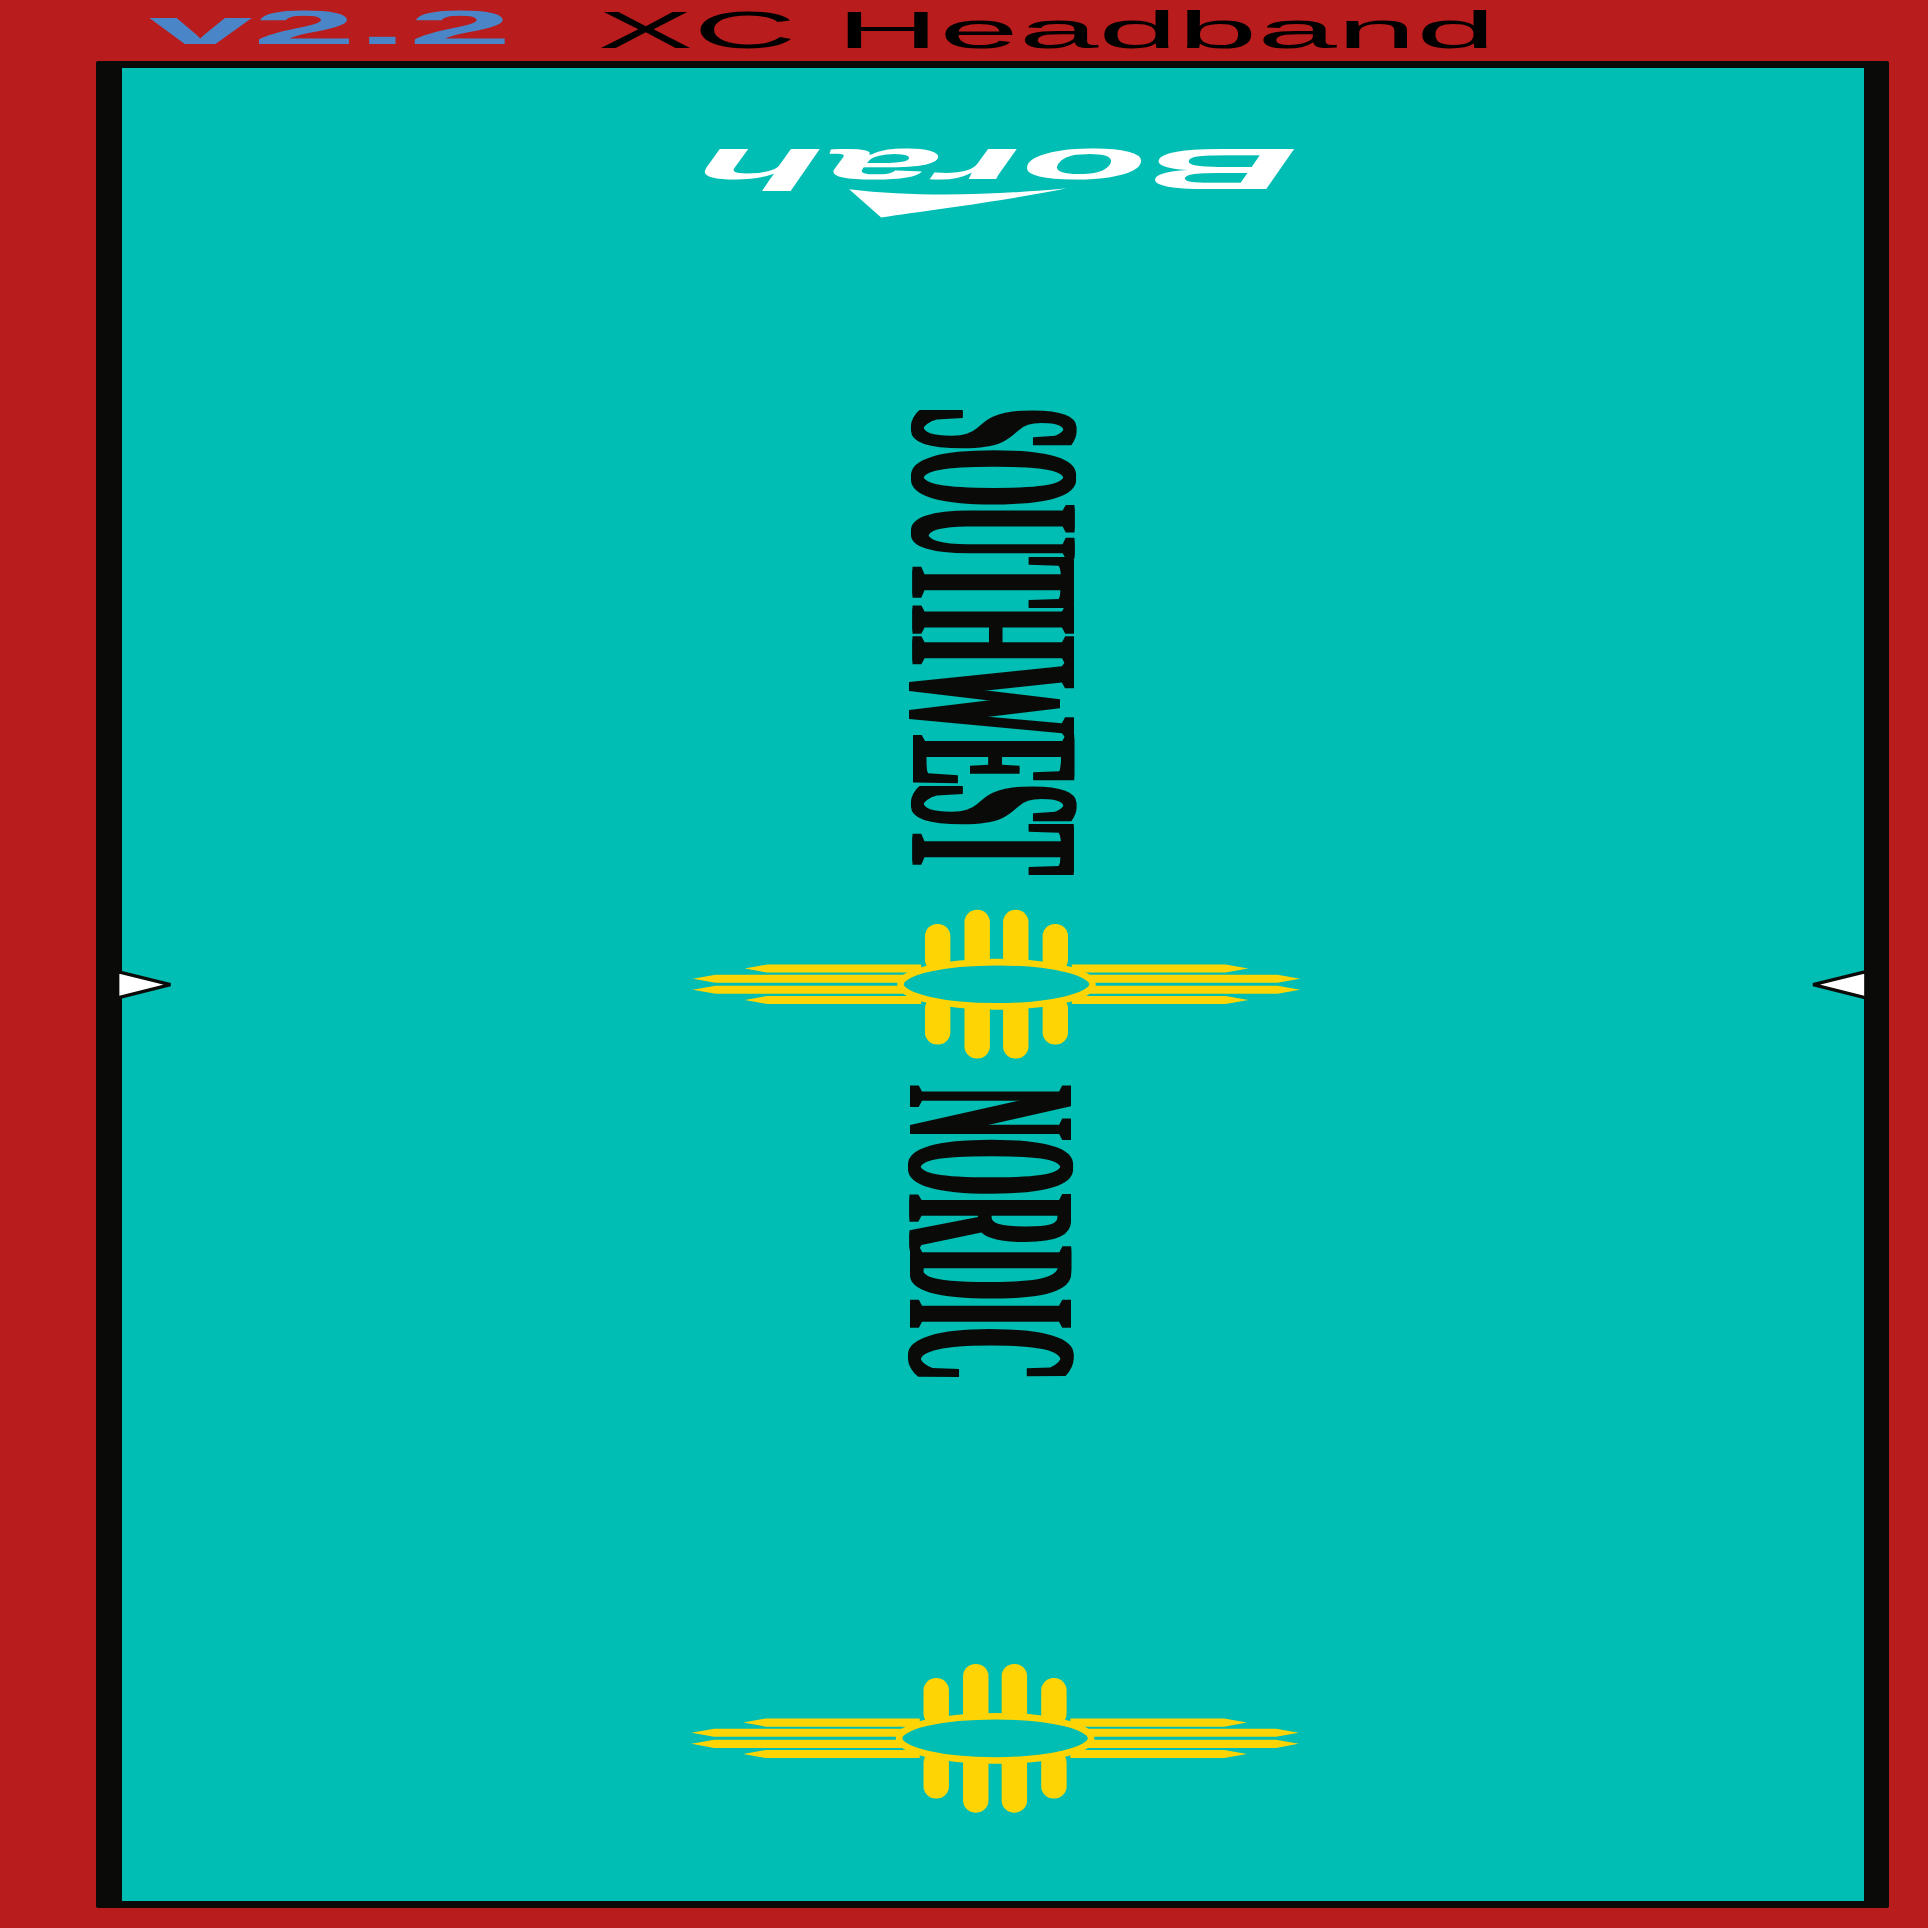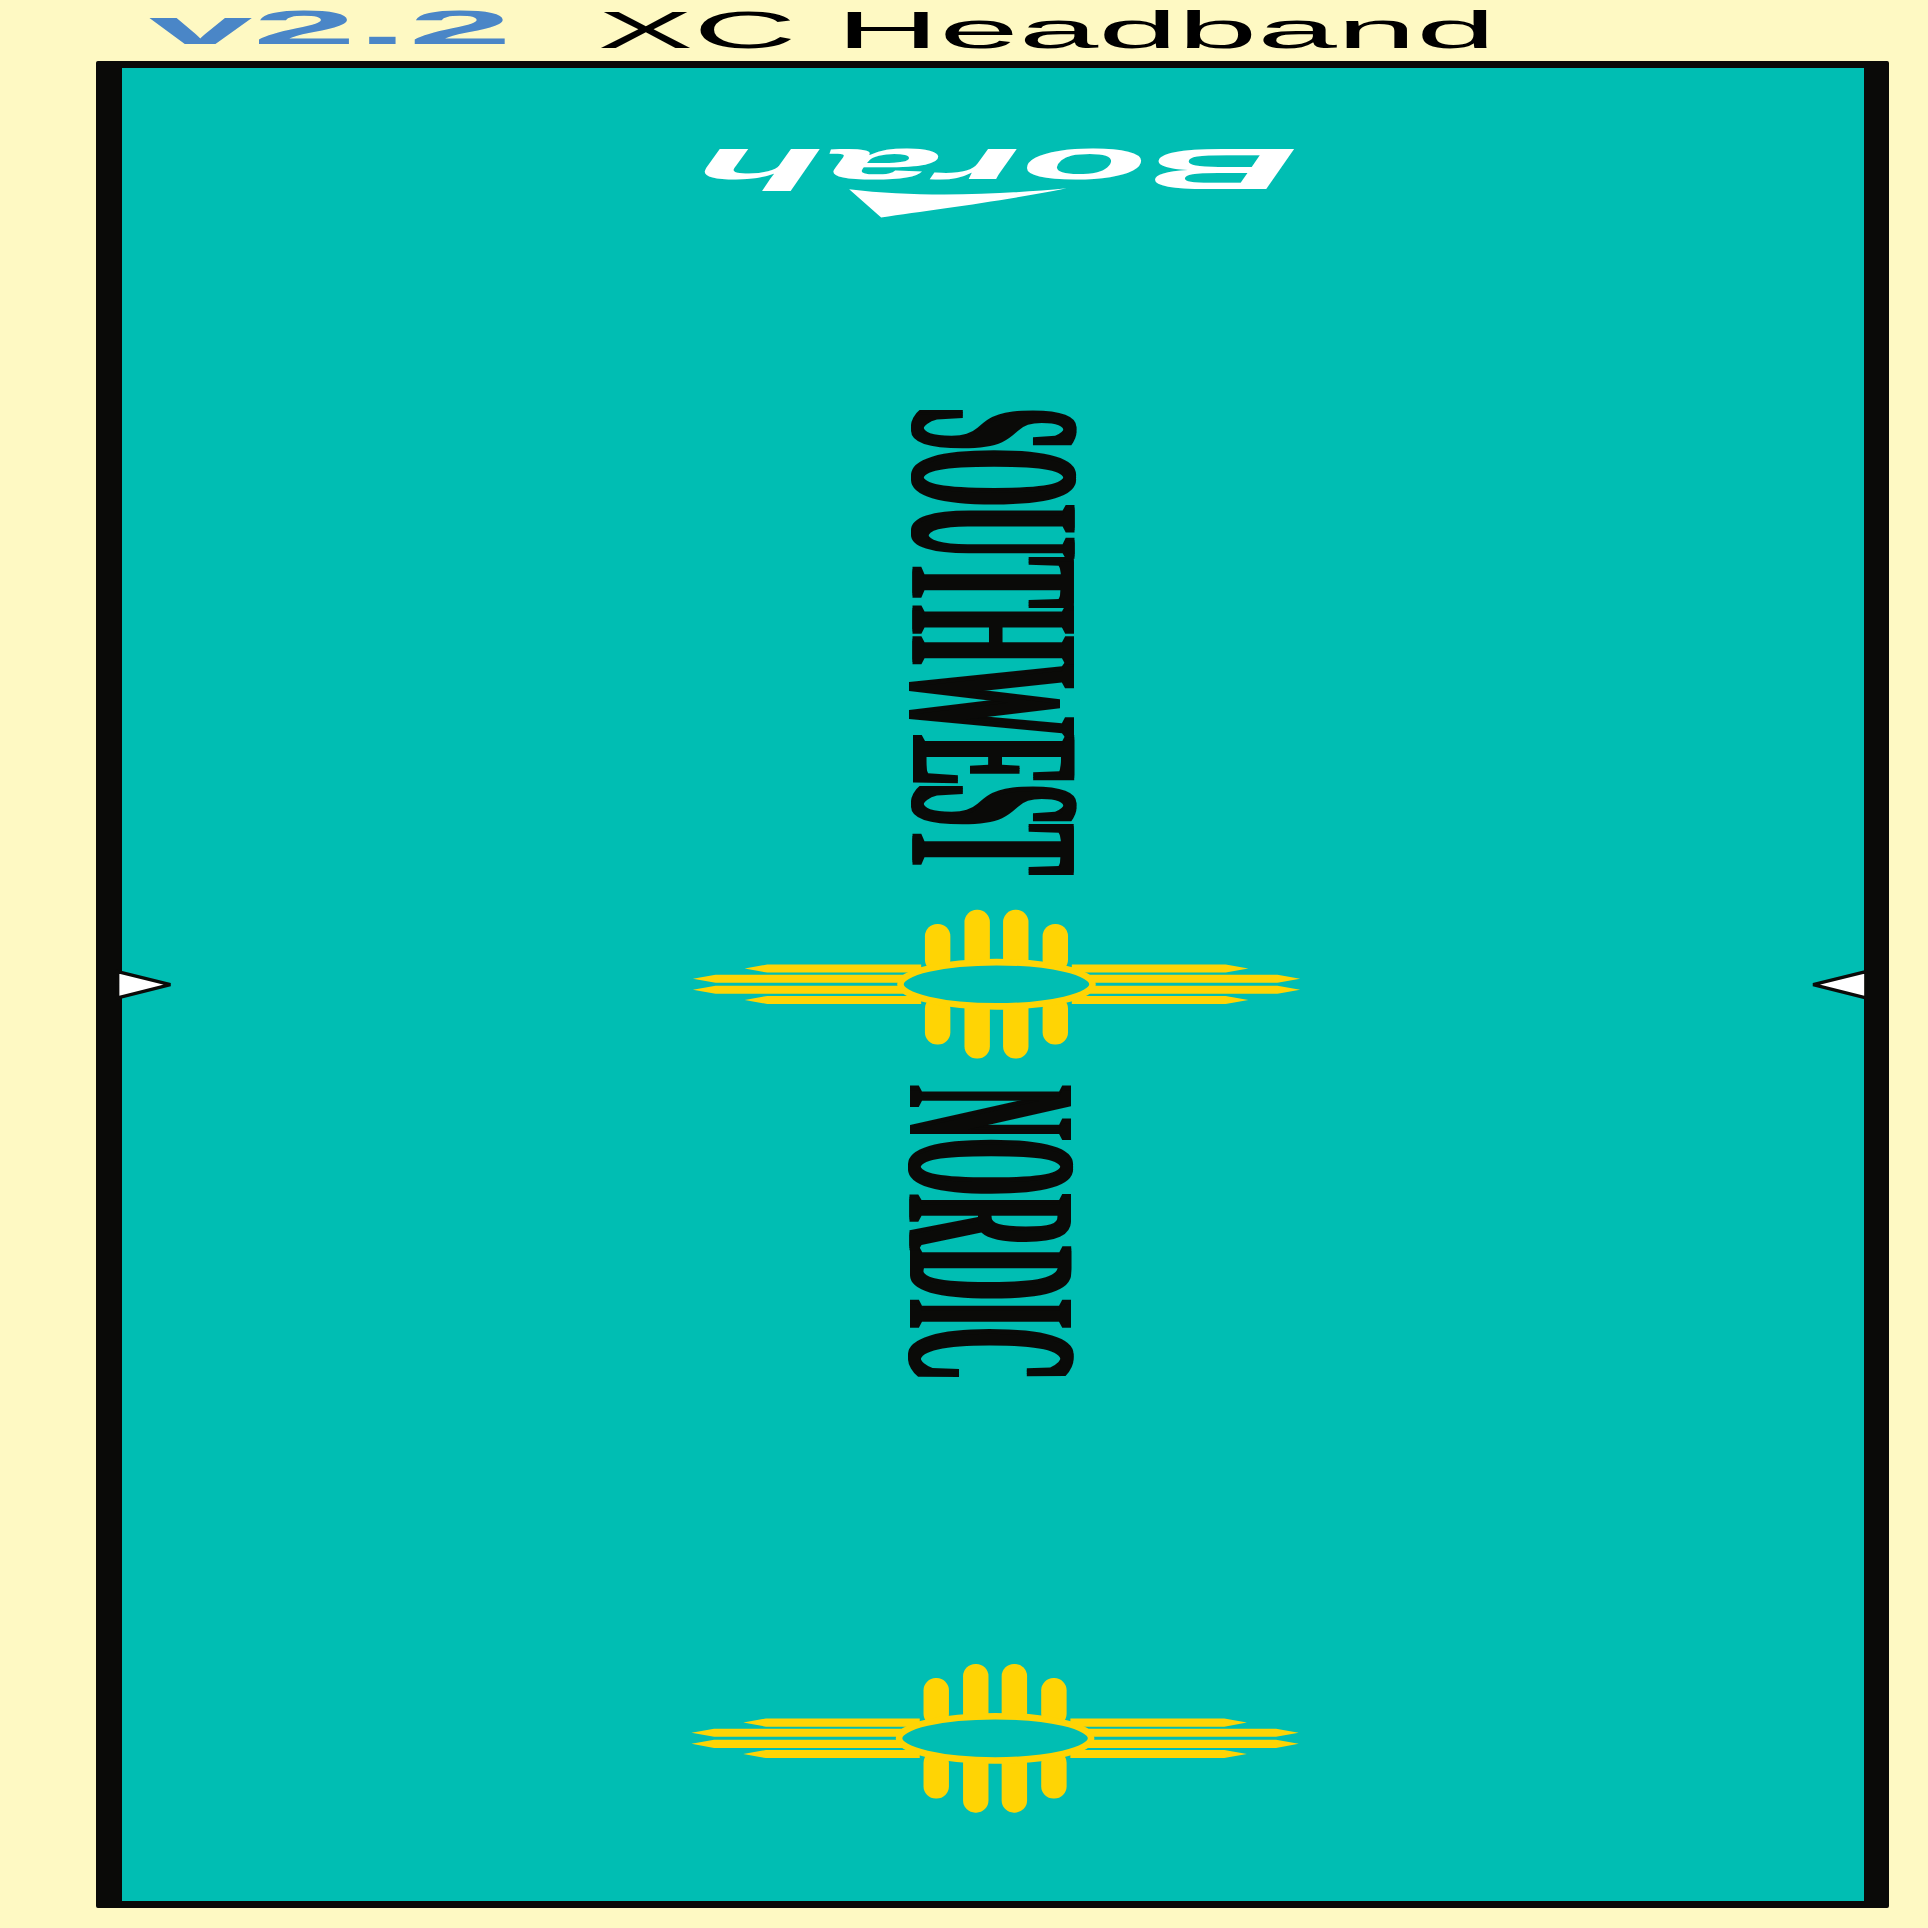--- a/index.html
+++ b/index.html
@@ -1,16 +1,16 @@
 <!DOCTYPE html>
 <html style="font-size:15px"><head>
 <meta charset="utf-8">
 <style>
   html,body{margin:0;padding:0;background:#ffffff;}
-  #page{position:relative;width:1928px;height:1928px;background:#fef9c3;overflow:hidden;
+  #page{position:relative;width:1928px;height:1928px;background:#b91c1c;overflow:hidden;
         font-family:"Liberation Sans",sans-serif;}
   #band{position:absolute;left:96px;top:61px;width:1793px;height:1847px;
         box-sizing:border-box;background:#00BEB3;
         border-style:solid;border-color:#0a0a08;
         border-top-width:7.5px;border-bottom-width:7.5px;
         border-left-width:26px;border-right-width:25.4px;
         border-radius:1.9px;}
   svg{position:absolute;left:0;top:0;}
 </style>
 </head>

